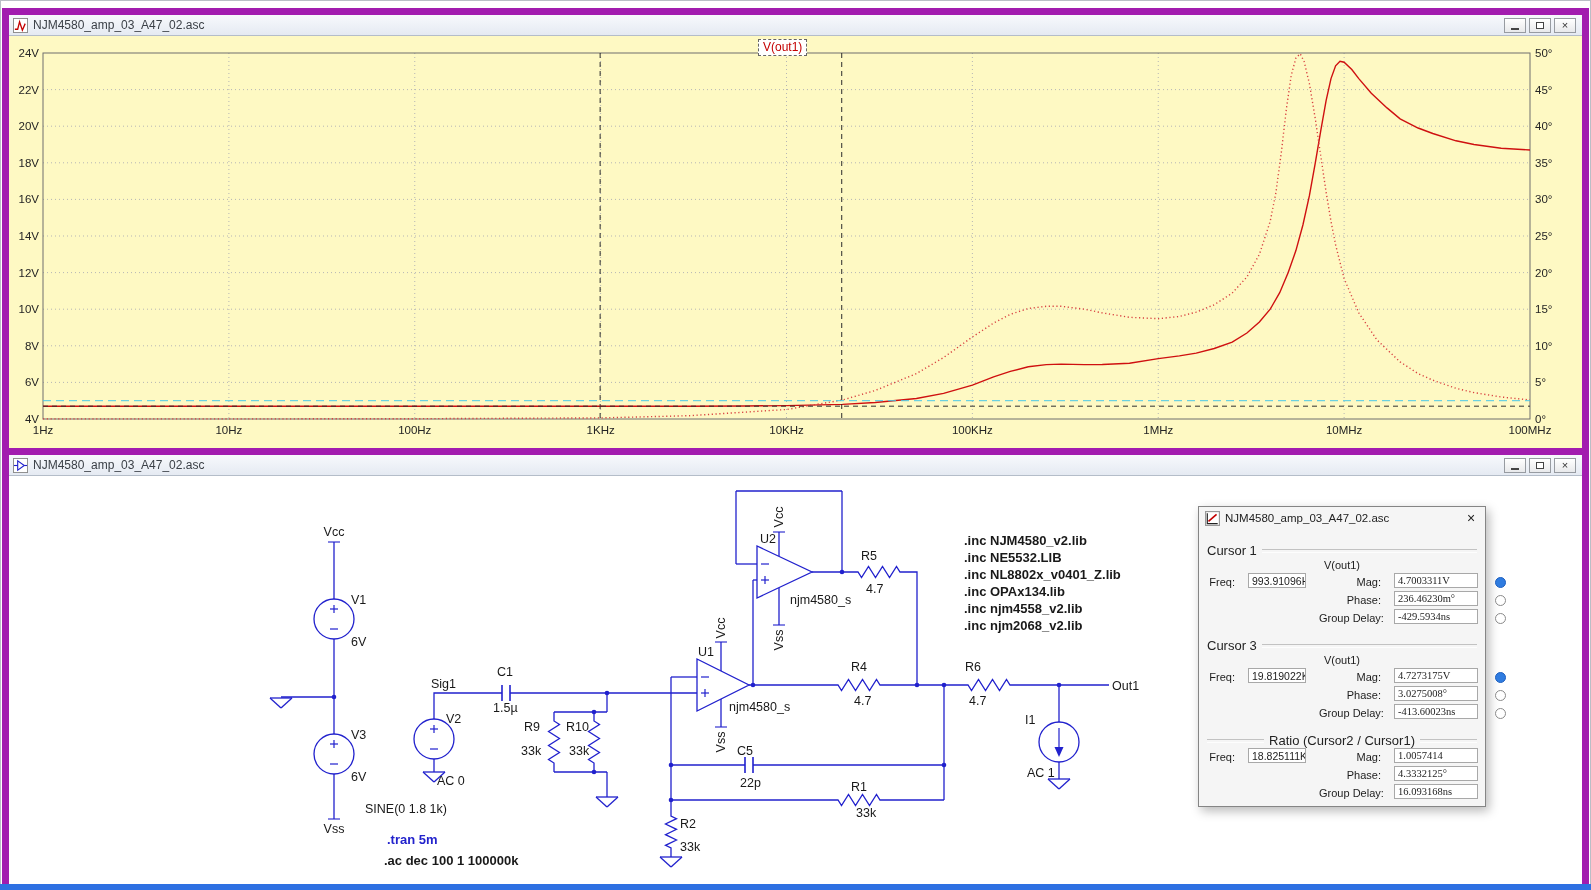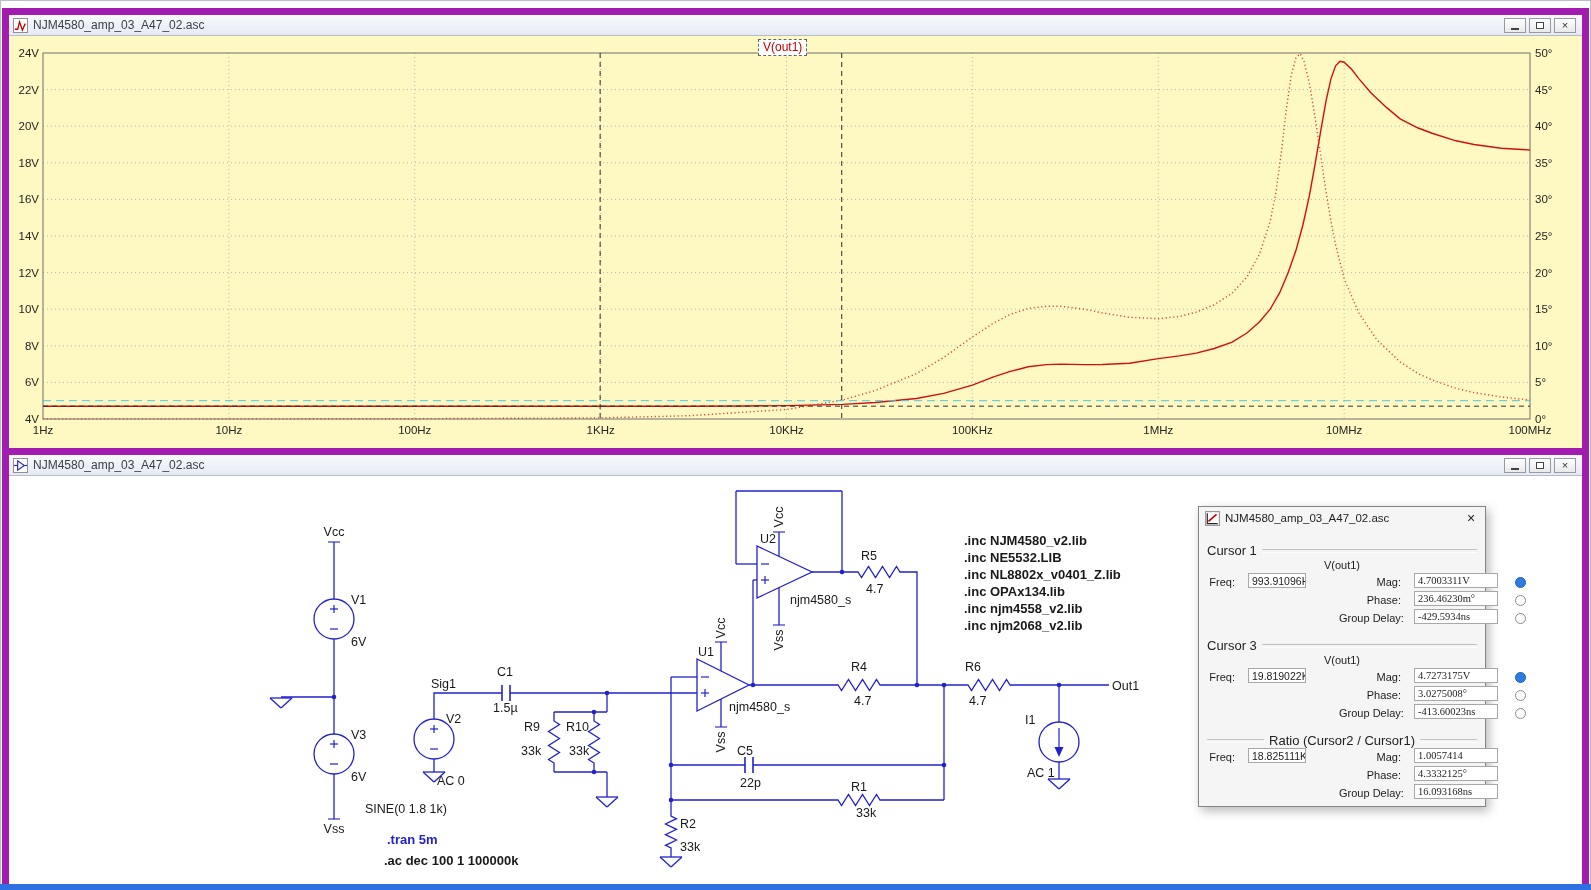--- a/index.html
+++ b/index.html
@@ -32,21 +32,21 @@
   .cursor-dialog{position:absolute;left:1189px;top:30px;width:286px;background:#f5f5f5;border:1px solid #858585;box-shadow:3px 4px 10px rgba(0,0,0,.28);font-size:11px;color:#1c1c1c;padding-bottom:4px;}
   .cd-title{display:flex;align-items:center;gap:5px;height:22px;padding:0 6px;}
   .cd-title-text{font-size:11.5px;color:#222;}
   .cd-close{margin-left:auto;font-size:14px;width:16px;text-align:center;color:#222;}
   .cd-h{display:flex;align-items:center;gap:5px;padding:1px 8px 0;font-size:13px;color:#222;white-space:nowrap;margin-top:13px;}
   .cd-h .line{flex:1;height:2px;border-top:1px solid #c2c2c2;border-bottom:1px solid #fdfdfd;margin-top:1px;}
   .cd-signal{text-align:center;font-size:11px;padding:1px 0 2px;}
   .cd-row{display:flex;align-items:flex-end;padding:0 6px;margin-bottom:3px;gap:13px;}
   .cd-row .l1{width:30px;text-align:right;white-space:nowrap;flex:0 0 auto;}
   .cd-row .v1{width:58px;flex:0 0 auto;}
-  .cd-row .l2{width:62px;text-align:right;white-space:nowrap;flex:0 0 auto;margin-left:20px;}
+  .cd-row .l2{width:62px;text-align:right;white-space:nowrap;flex:0 0 auto;}
   .cd-row .v2{width:84px;flex:0 0 auto;font-family:Liberation Serif, serif;}
   .box{height:15px;line-height:14px;background:#fff;border:1px solid #a8a8a8;padding:0 3px;box-sizing:border-box;font-size:10.5px;text-align:left;overflow:hidden;}
   .radio{width:11px;height:11px;border-radius:50%;border:1px solid #8a8a8a;background:#fff;margin-left:4px;box-sizing:border-box;flex:0 0 auto;}
   .radio.sel{background:#2f7ce0;border-color:#1d5fc0;}
   .radio-spacer{width:15px;flex:0 0 auto;}
 </style>
 </head>
 <body>
 
 <div class="app-frame"></div>

